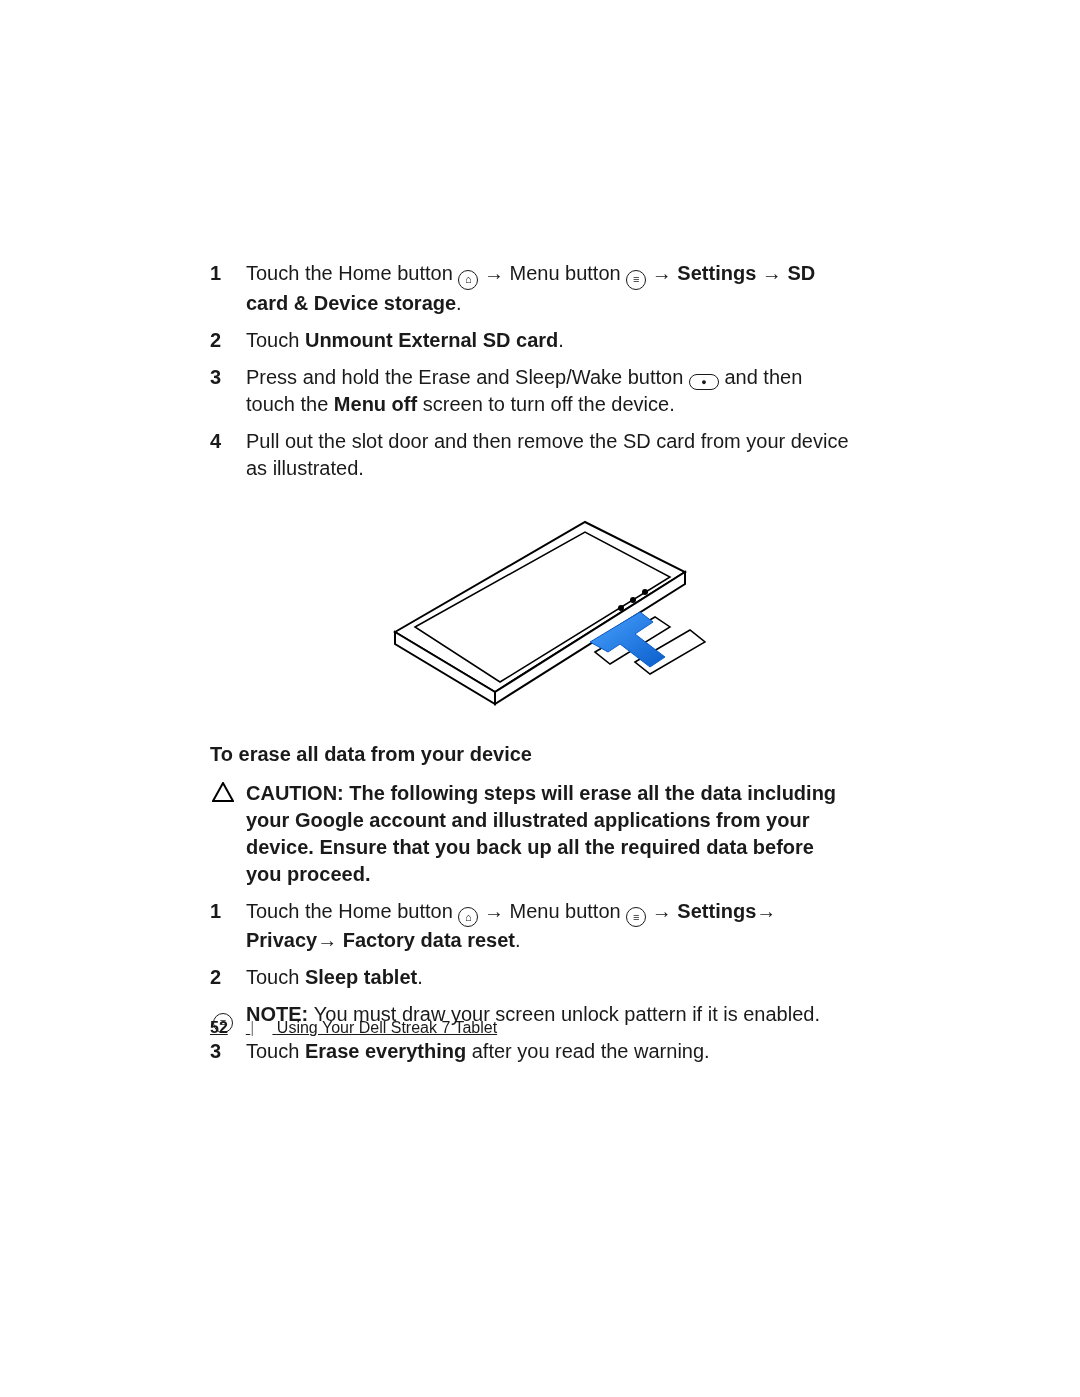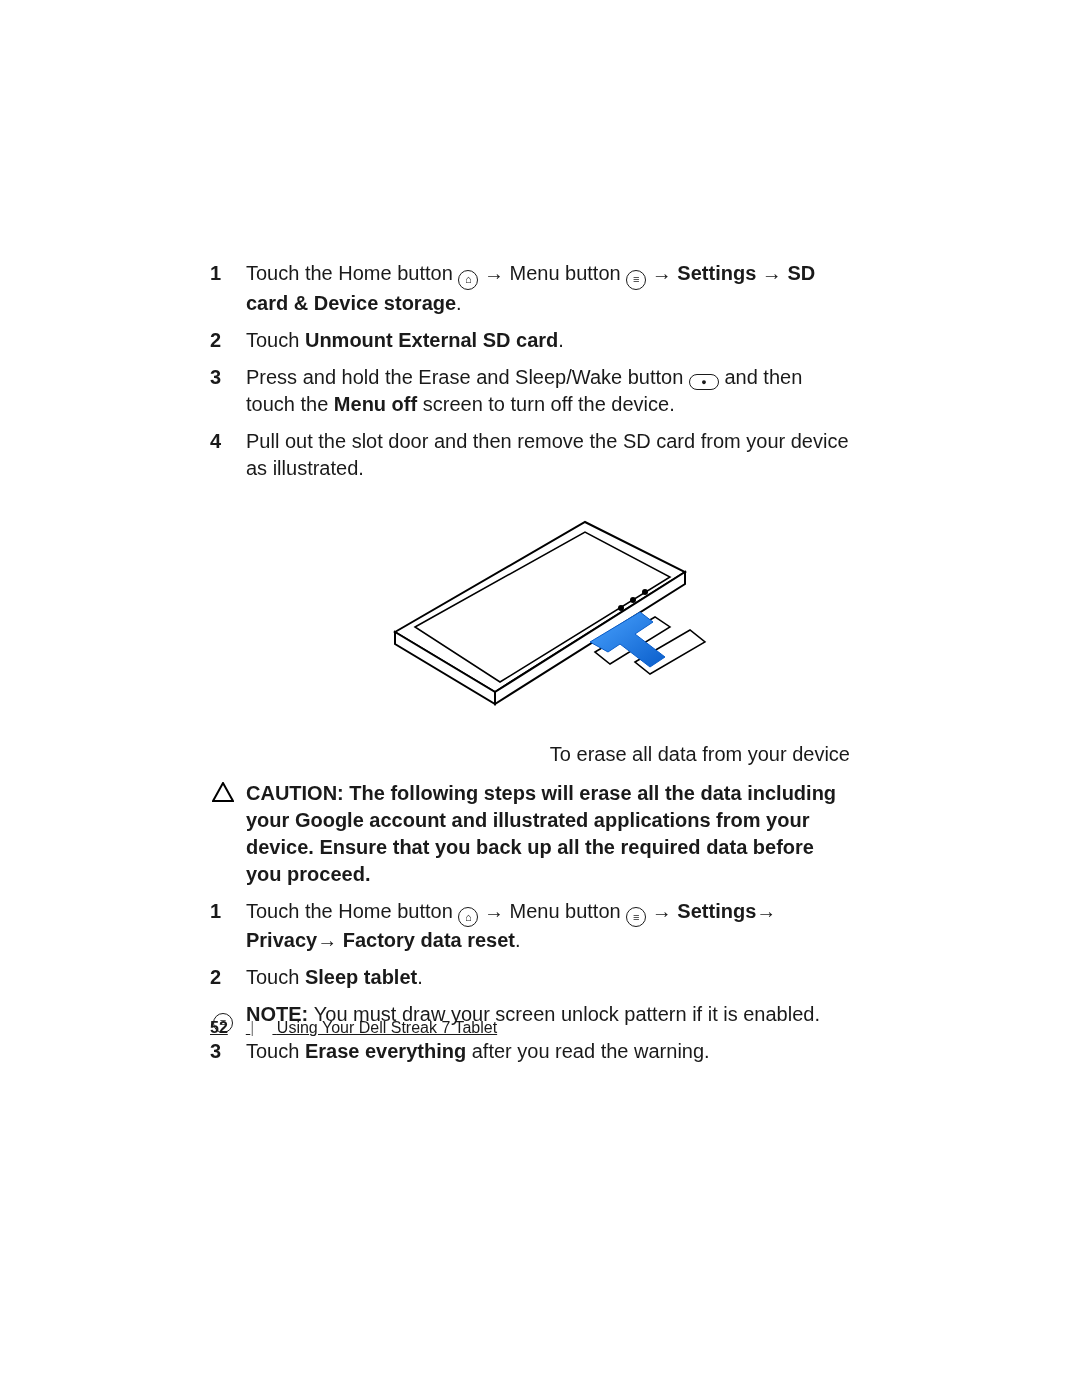--- a/index.html
+++ b/index.html
@@ -57,23 +57,22 @@
     font-size: 9px;
     line-height: 1;
     vertical-align: -1px;
   }
   .fig-wrap {
     margin: 10px 0 22px 0;
     text-align: center;
   }
   .fig-svg { width: 390px; height: 220px; }
   .subhead {
-    font-weight: 400;
+    font-weight: 700;
     margin: 8px 0 12px 0;
-    text-align: right;
   }
   .callout {
     position: relative;
     padding-left: 36px;
     margin-bottom: 10px;
   }
   .callout-icon {
     position: absolute;
     left: 0;
     top: 2px;

